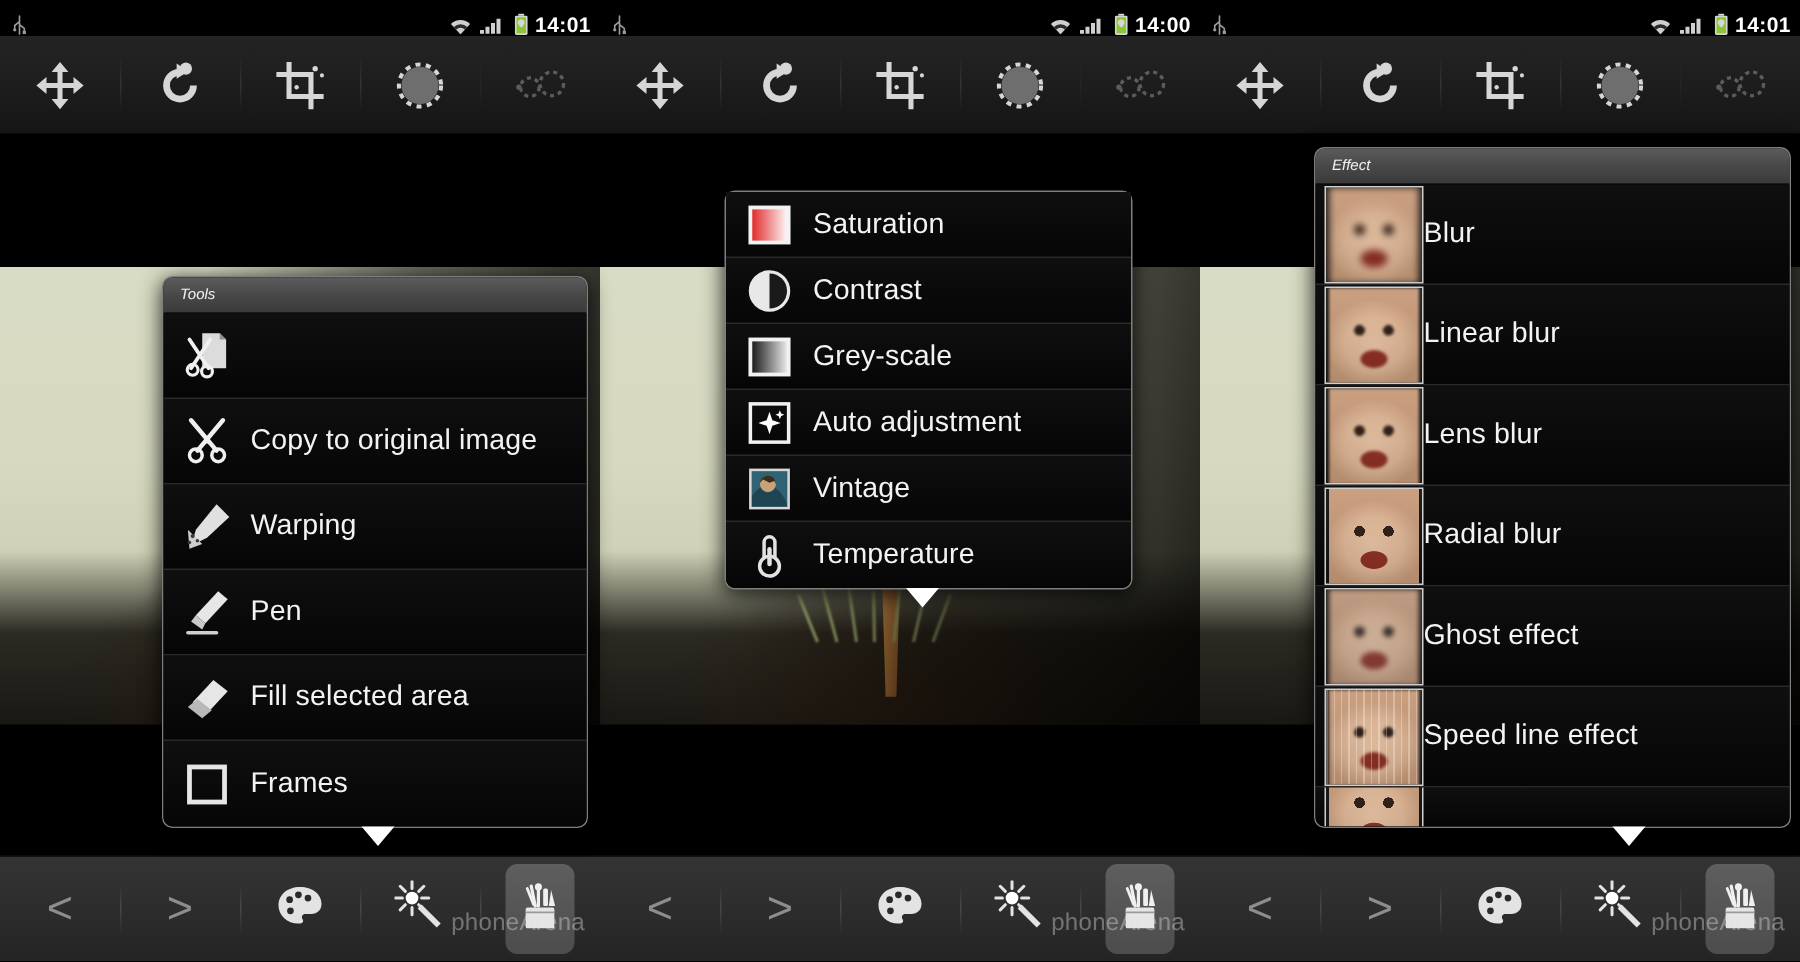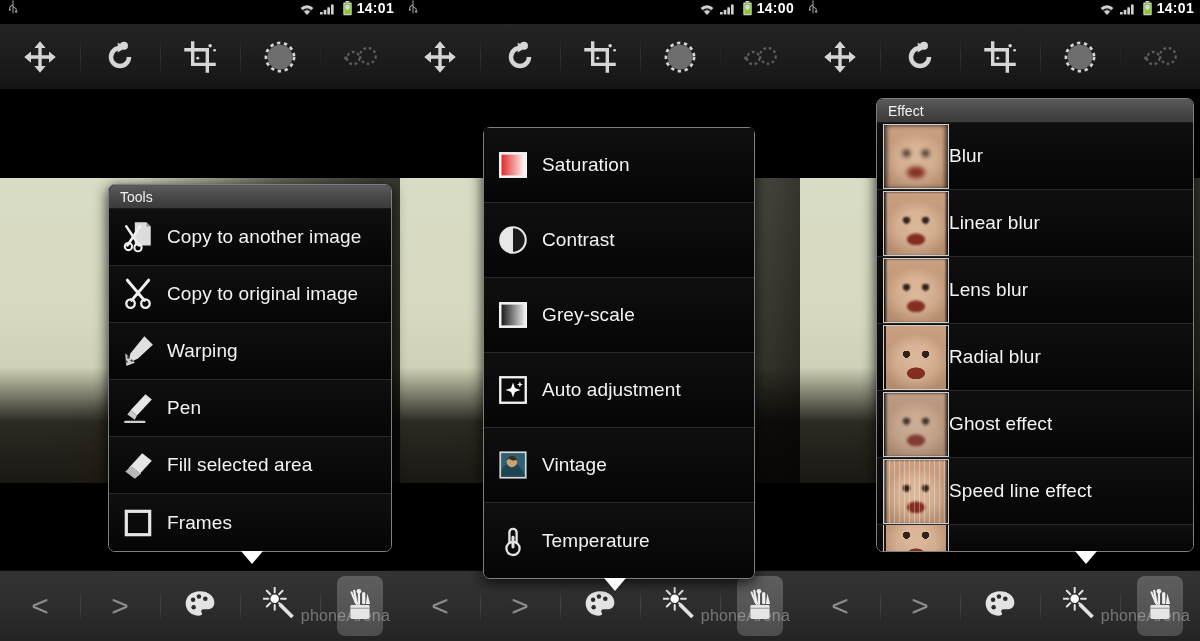--- a/index.html
+++ b/index.html
@@ -15,21 +15,21 @@
   
   .panel { position:absolute; top:0; height:641px; overflow:hidden; background:#000; }
   #panel-left   { left:0px;   width:400px; }
   #panel-mid    { left:400px; width:400px; }
   #panel-right  { left:800px; width:400px; }
 
   
   .statusbar {
     position:absolute; top:0; left:0; width:100%; height:24px;
     background:#000; color:#e8e8e8;
-    display:flex; align-items:flex-start; padding:0 6px;
+    display:flex; align-items:flex-end; padding:0 6px;
   }
   .sb-left { display:flex; align-items:center; gap:4px; }
   .sb-spacer { flex:1 1 auto; }
   .sb-right { display:flex; align-items:center; gap:6px; }
   .sb-time { font-size:14px; font-weight:bold; color:#fff; letter-spacing:0.3px; }
   .usb-ico { width:10px; height:14px; opacity:.75; }
   .wifi-ico { width:15px; height:12px; }
   .sig-ico { width:14px; height:12px; }
   .bat-ico { width:11px; height:15px; }
 
@@ -108,24 +108,25 @@
   
   .menu{
     position:absolute; z-index:40;
     border:1px solid #7e7e7e; border-radius:7px;
     background:#0a0a0a;
     box-shadow:0 3px 14px rgba(0,0,0,.85);
     overflow:visible;
   }
   .menu-head{
     height:24px; line-height:24px; padding:0 0 0 11px;
-    font-size:14px; color:#f2f2f2;
+    font-size:10px; color:#f2f2f2;
     background:linear-gradient(180deg,#5b5b5b 0%,#474747 55%,#3b3b3b 100%);
     border-radius:6px 6px 0 0;
     border-bottom:1px solid #1a1a1a;
+    font-style:italic;
   }
   .menu-body{ background:rgba(8,8,8,.93); border-radius:0 0 6px 6px; overflow:hidden; }
   .mi{
     display:flex; align-items:center;
     border-bottom:1px solid rgba(255,255,255,.11);
     background:linear-gradient(180deg,rgba(22,22,22,.55) 0%,rgba(4,4,4,.55) 100%);
   }
   .mi:last-child{ border-bottom:none; }
   .mi-ico{ width:58px; display:flex; align-items:center; justify-content:center; flex:0 0 58px; }
   .mi-label{ font-size:19px; color:#f3f3f3; letter-spacing:.1px; }
@@ -136,21 +137,21 @@
     border-top:13px solid #ffffff;
   }
 
   
   #menu-tools{ left:108px; top:184px; width:284px; }
   #menu-tools .mi{ height:57px; }
   #menu-tools .menu-arrow{ left:132px; }
 
   
   #menu-colour{ left:483px; top:127px; width:272px; }
-  #menu-colour .mi{ height:75px; }
+  #menu-colour .mi{ height:44px; }
   #menu-colour .menu-arrow{ left:120px; }
 
   
   #menu-effect{ left:876px; top:98px; width:318px; }
   #menu-effect .mi{ height:67px; }
   #menu-effect .mi-ico{ flex:0 0 72px; width:72px; justify-content:flex-start; padding-left:6px; }
   #menu-effect .menu-arrow{ left:198px; }
   .thumb{
     width:66px; height:65px; background:#111;
     border:1px solid #cfcfcf;
@@ -603,21 +604,20 @@
         <div class="mi">
           <div class="mi-ico">
             <svg width="34" height="34" viewBox="0 0 32 32">
               <path d="M13 2 H24 L28 6 V24 H13 Z" fill="#dcdcdc"></path>
               <path d="M24 2 V6 H28 Z" fill="#8f8f8f"></path>
               <circle cx="7" cy="25" r="3.4" fill="none" stroke="#f0f0f0" stroke-width="2"></circle>
               <circle cx="16" cy="26" r="3.4" fill="none" stroke="#f0f0f0" stroke-width="2"></circle>
               <path d="M5 6 L17 24 M18 6 L6 24" stroke="#f0f0f0" stroke-width="2.4" stroke-linecap="round"></path>
             </svg>
           </div>
-          <div class="mi-label">Copy to another image</div>
         </div>
         <div class="mi">
           <div class="mi-ico">
             <svg width="34" height="34" viewBox="0 0 32 32">
               <circle cx="9" cy="25" r="4" fill="none" stroke="#f0f0f0" stroke-width="2.2"></circle>
               <circle cx="23" cy="25" r="4" fill="none" stroke="#f0f0f0" stroke-width="2.2"></circle>
               <path d="M6 3 L22 22 M26 3 L10 22" stroke="#f0f0f0" stroke-width="2.8" stroke-linecap="round"></path>
               <circle cx="16" cy="16" r="1.6" fill="#f0f0f0"></circle>
             </svg>
           </div>

